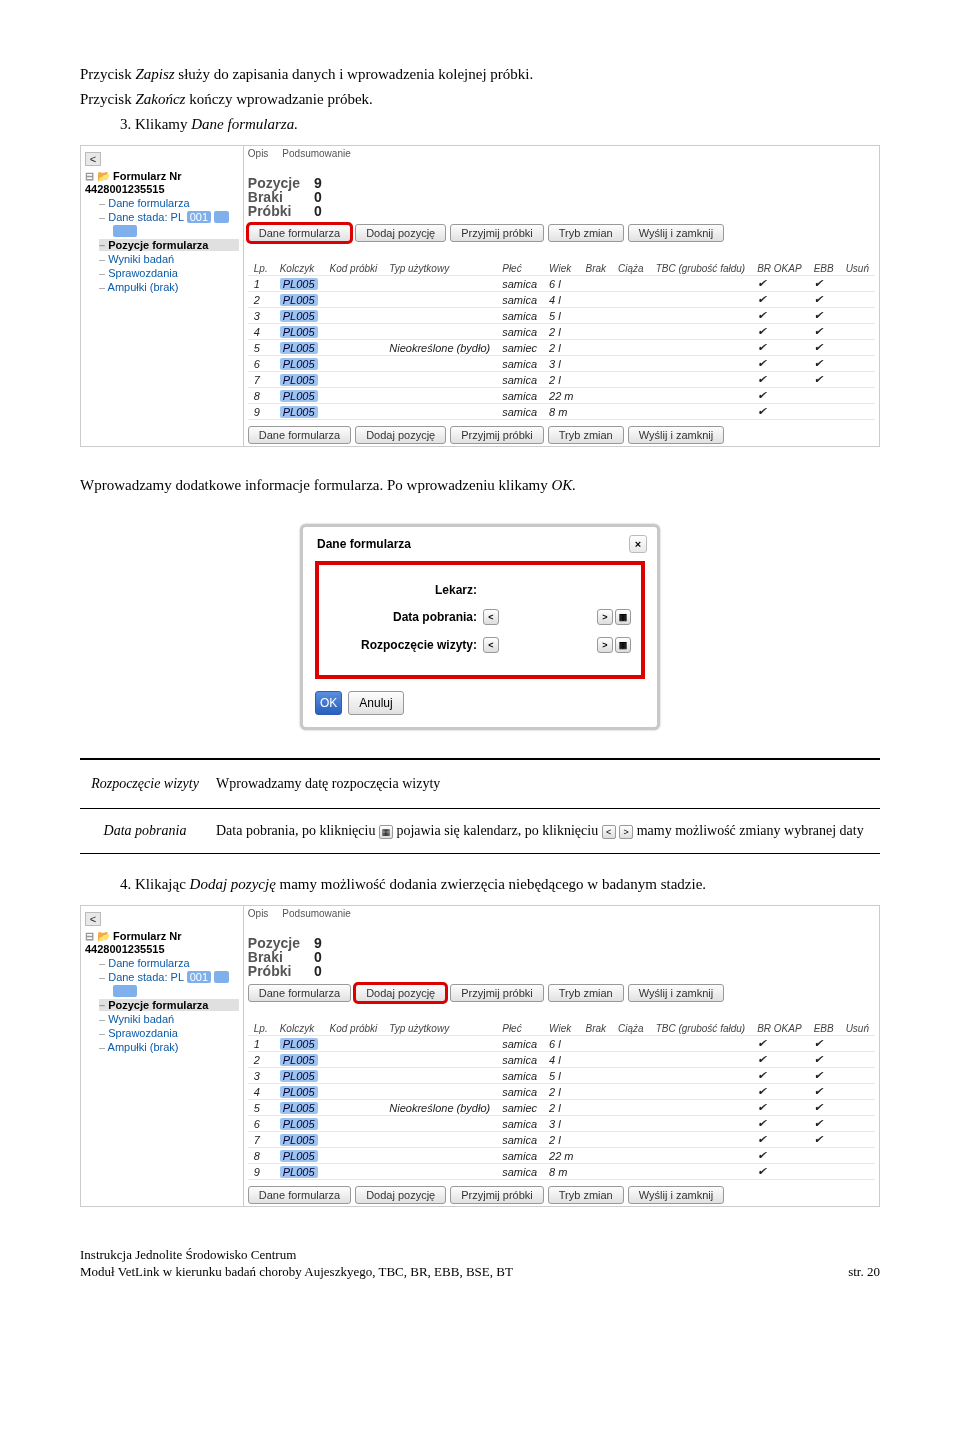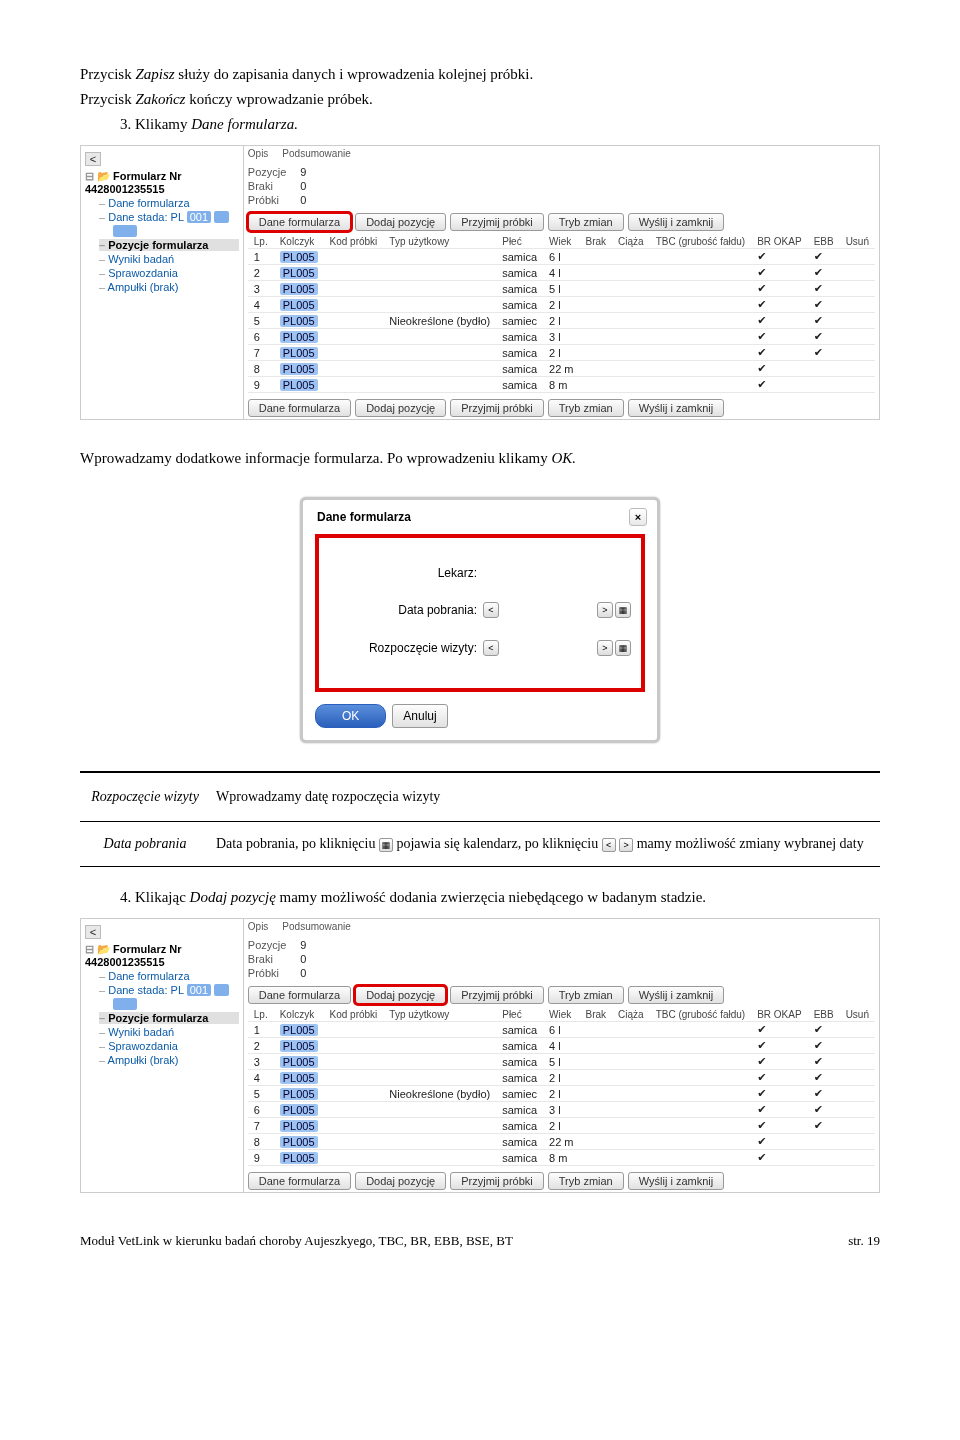--- a/index.html
+++ b/index.html
@@ -48,44 +48,46 @@
   .tree-item { color: #0b5ba8; margin: 2px 0 2px 14px; }
   .tree-item.sel { background: #e0e0e0; color: #000; font-weight: bold; }
   .tree-badge { background: #7fb0ec; color: #fff; padding: 0 3px; border-radius: 2px; }
   .folder-ico { color: #d8a400; margin-right: 2px; }
   .dash { color: #999; }
   
   .right-panel { flex: 1; background: #fff; display: flex; flex-direction: column; }
   
   .info-table { 
     border-collapse: collapse;
-    margin: 6px 0 0 4px;
-    font-size: 11px;
+    margin: 17px 0 0 4px;
+    font-size: 14px;
+    font-weight: bold;
   }
   .info-table td { padding: 0 14px 0 0; line-height: 14px; }
   .info-label { color: #555; }
   
   .btn-row { display: flex; gap: 4px; margin: 6px 0 2px 4px; }
   .btn {
     background: linear-gradient(#fdfdfd,#e1e1e1);
     border: 1px solid #999;
     border-radius: 3px;
     padding: 2px 10px;
     font-size: 11px;
     font-family: inherit;
     color: #333;
     cursor: pointer;
   }
   .btn.red-highlight { outline: 3px solid #d00; outline-offset: -1px; }
   
   .data-grid {
     border-collapse: collapse;
-    margin: 2px 4px 0 4px;
+    margin: 18px 4px 0 4px;
     font-size: 11px;
     width: calc(100% - 8px);
+    font-style: italic;
   }
   .data-grid th, .data-grid td {
     border-bottom: 1px solid #e8e8e8;
     padding: 1px 6px;
     text-align: left;
     white-space: nowrap;
     font-weight: normal;
   }
   .data-grid th { color: #444; font-size: 10px; }
   .tick { font-size: 11px; text-align: center; }
@@ -115,21 +117,21 @@
     text-align: center;
     line-height: 16px;
     background: linear-gradient(#fff,#e8e8e8);
     font-size: 11px;
   }
   .red-box {
     border: 4px solid #d00;
     margin: 8px 12px 2px 12px;
     padding: 6px 10px 10px 10px;
   }
-  .dlg-row { display: flex; align-items: center; margin: 22px 0; font-weight: normal; }
+  .dlg-row { display: flex; align-items: center; margin: 12px 0; font-weight: bold; }
   .dlg-label { flex: 1; text-align: right; padding-right: 6px; }
   .dlg-val { flex: 1; display: flex; align-items: center; gap: 2px; }
   .nav-btn {
     width: 16px; height: 16px;
     background: linear-gradient(#fff,#ddd);
     border: 1px solid #999;
     border-radius: 3px;
     display: inline-flex;
     align-items: center;
     justify-content: center;
@@ -143,22 +145,22 @@
     display: inline-flex;
     align-items: center;
     justify-content: center;
     font-size: 9px;
   }
   .dlg-footer { padding: 10px 12px 12px 12px; display: flex; gap: 6px; }
   .btn-ok {
     background: linear-gradient(#5a8fdc,#2a5fbc);
     color: #fff;
     border: 1px solid #2a5fbc;
-    border-radius: 10px;
-    padding: 4px 26px;
+    border-radius: 3px;
+    padding: 4px 4px;
     font-size: 12px;
     cursor: pointer;
   }
   .btn-cancel {
     background: linear-gradient(#fdfdfd,#e1e1e1);
     border: 1px solid #999;
     border-radius: 3px;
     padding: 4px 10px;
     font-size: 12px;
     cursor: pointer;
@@ -657,16 +659,17 @@
           <button class="btn">Przyjmij próbki</button>
           <button class="btn">Tryb zmian</button>
           <button class="btn">Wyślij i zamknij</button>
         </div>
     </div>
   </div>
 </div>
 
 <div class="footer">
   <div>
+    <div>Instrukcja Jednolite Środowisko Centrum</div>
     <div>Moduł VetLink w kierunku badań choroby Aujeszkyego, TBC, BR, EBB, BSE, BT</div>
   </div>
-  <div>str. 19</div>
+  <div>str. 20</div>
 </div>
 
 </body></html>

